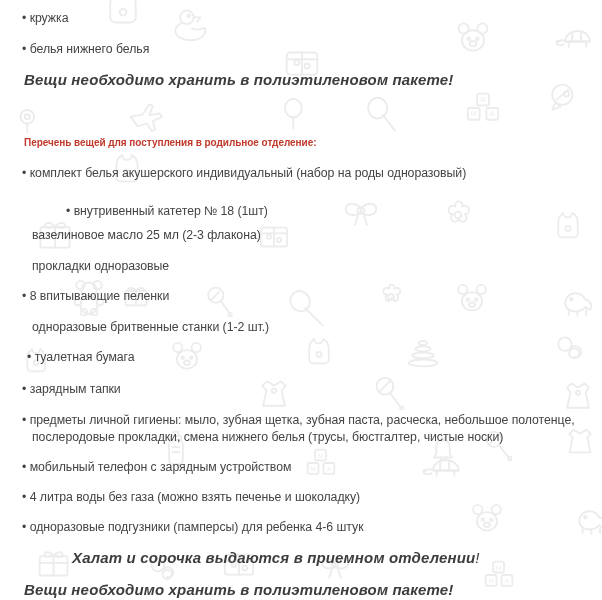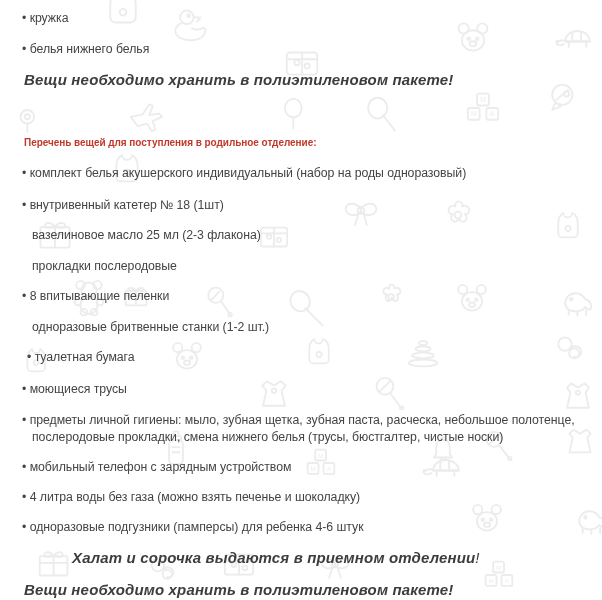--- a/index.html
+++ b/index.html
@@ -518,50 +518,50 @@
 
     <div class="line emph" style="top:72px;left:24px;">Вещи необходимо хранить в полиэтиленовом пакете!</div>
 
     <div class="line heading-red" style="top:135px;left:24px;">Перечень вещей для поступления в родильное отделение:</div>
 
     <div class="line bullet-item" style="top:166px;">
       <span>•</span>
       <span>комплект белья акушерского индивидуальный (набор на роды одноразовый)</span>
     </div>
 
-    <div class="line bullet-item" style="top:198px;">
+    <div class="line bullet-item" style="top:204px;margin-left:44px;">
       <span>•</span>
       <span>внутривенный катетер № 18 (1шт)</span>
     </div>
 
     <div class="line no-bullet" style="top:228px;">
       <span>вазелиновое масло 25 мл (2-3 флакона)</span>
     </div>
 
     <div class="line no-bullet" style="top:259px;">
-      <span>прокладки послеродовые</span>
+      <span>прокладки одноразовые</span>
     </div>
 
     <div class="line bullet-item" style="top:289px;">
       <span>•</span>
       <span>8 впитывающие пеленки</span>
     </div>
 
     <div class="line no-bullet" style="top:320px;">
       <span>одноразовые бритвенные станки (1-2 шт.)</span>
     </div>
 
     <div class="line tight-bullet" style="top:350px;">
       <span>•</span>
       <span>туалетная бумага</span>
     </div>
 
     <div class="line bullet-item" style="top:382px;">
       <span>•</span>
-      <span>моющиеся трусы</span>
+      <span>зарядным тапки</span>
     </div>
 
     <div class="line wrapped bullet-item" style="top:412px;">
       <span>•</span>
       <span>предметы личной гигиены: мыло, зубная щетка, зубная паста, расческа, небольшое полотенце, послеродовые прокладки, смена нижнего белья (трусы, бюстгалтер, чистые носки)</span>
     </div>
 
     <div class="line bullet-item" style="top:460px;">
       <span>•</span>
       <span>мобильный телефон с зарядным устройством</span>

